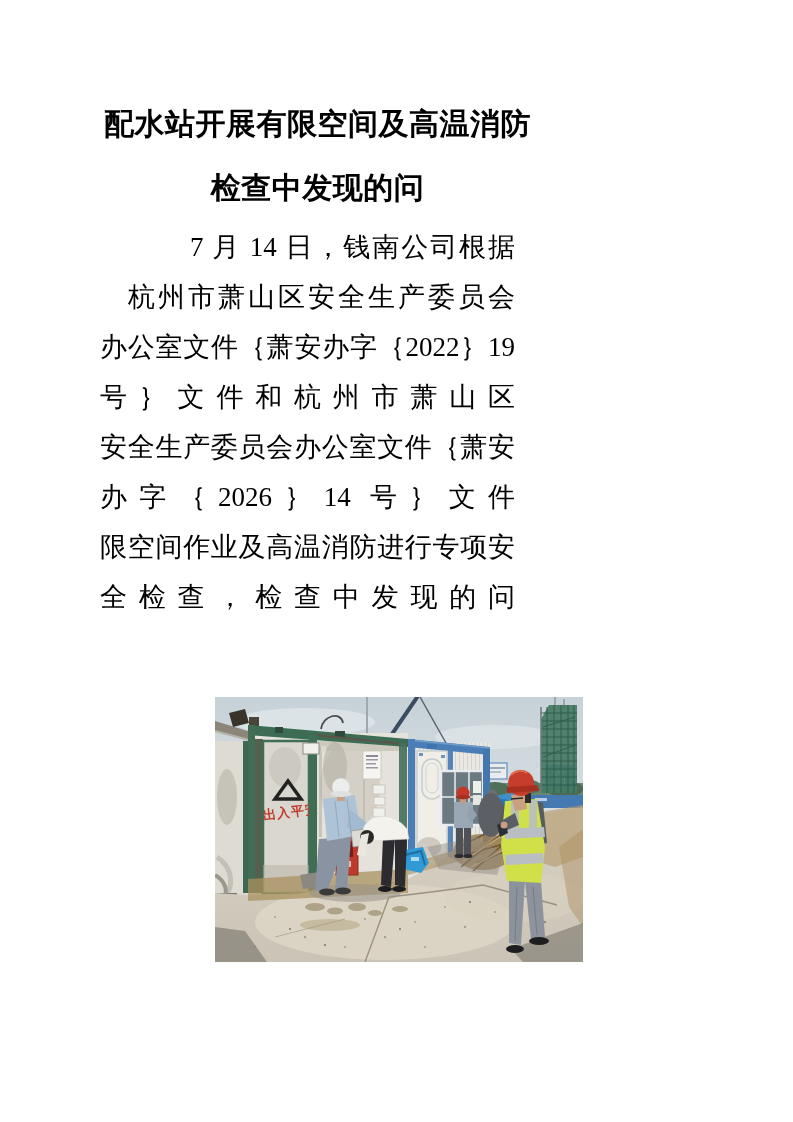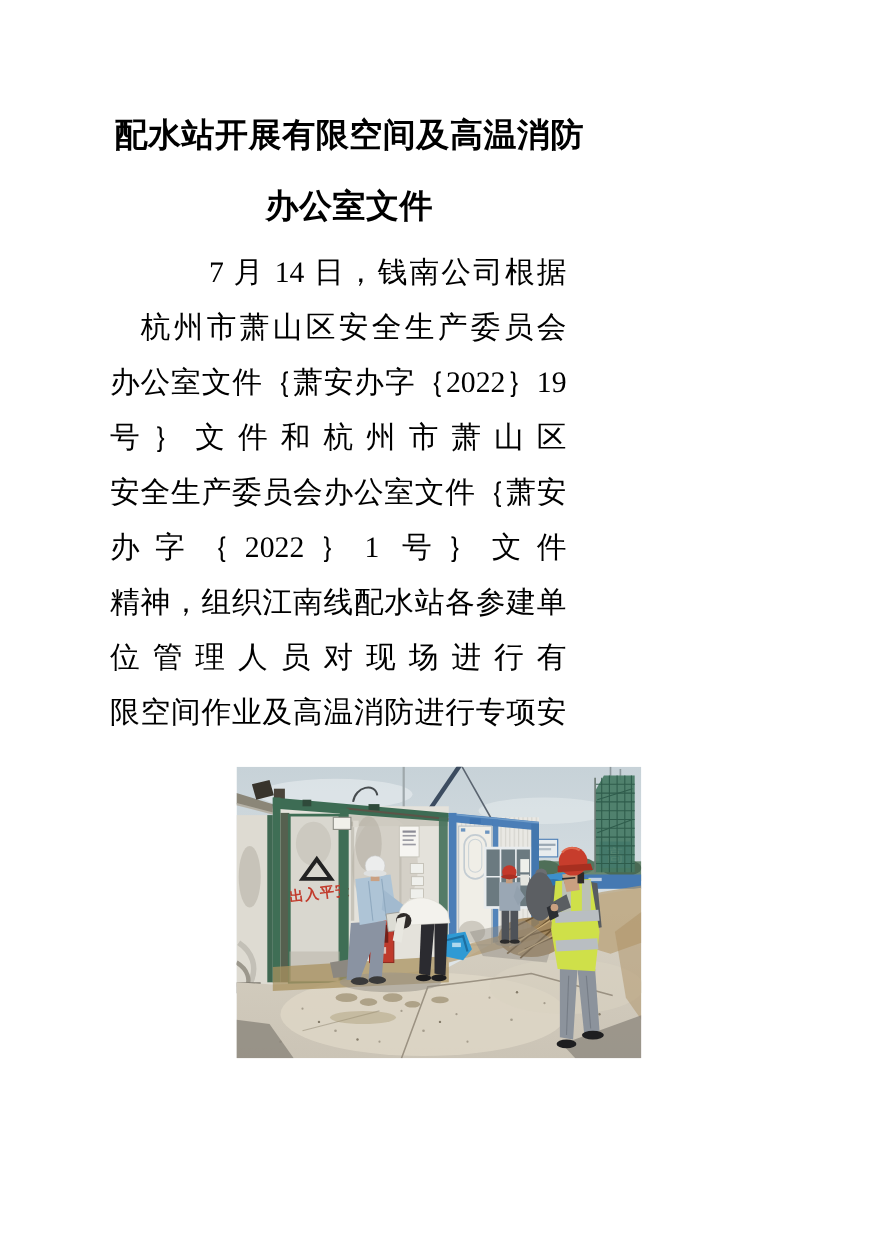--- a/index.html
+++ b/index.html
@@ -26,28 +26,27 @@
   }
   figure.photo svg{display:block;}
 </style>
 </head>
 <body>
 
 <div class="page">
 
   <div class="title-block">
     <h1 class="title-line">配水站开展有限空间及高温消防</h1>
-    <h1 class="title-line">办公室文件</h1>
+    <h1 class="title-line">检查中发现的问</h1>
   </div>
 
   <div class="body-text">
     <div class="t-line first">7 月 14 日，钱南公司根据杭州市萧山区安全生产委员会</div>
     <div class="t-line">办公室文件｛萧安办字｛2022｝19 号｝文件和杭州市萧山区</div>
-    <div class="t-line">安全生产委员会办公室文件｛萧安办字｛2022｝1 号｝文件</div>
-    <div class="t-line">精神，组织江南线配水站各参建单位管理人员对现场进行有</div>
+    <div class="t-line">安全生产委员会办公室文件｛萧安办字｛2026｝14 号｝文件</div>
     <div class="t-line">限空间作业及高温消防进行专项安全检查，检查中发现的问</div>
 
   </div>
 
   <figure class="photo">
     <svg width="368" height="265" viewBox="0 0 368 265" xmlns="http://www.w3.org/2000/svg">
       <defs>
         <linearGradient id="sky" x1="0" y1="0" x2="0" y2="1">
           <stop offset="0" stop-color="#c7d2d8"></stop>
           <stop offset="1" stop-color="#e9edee"></stop>

